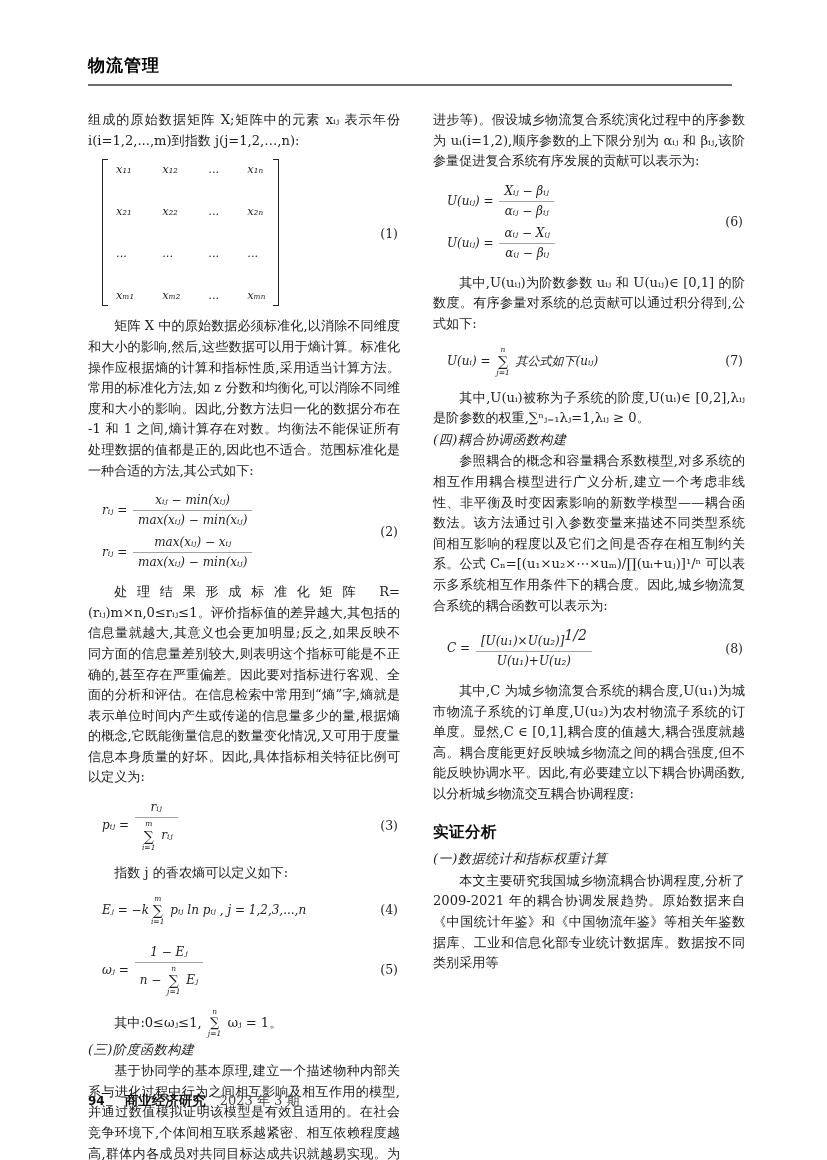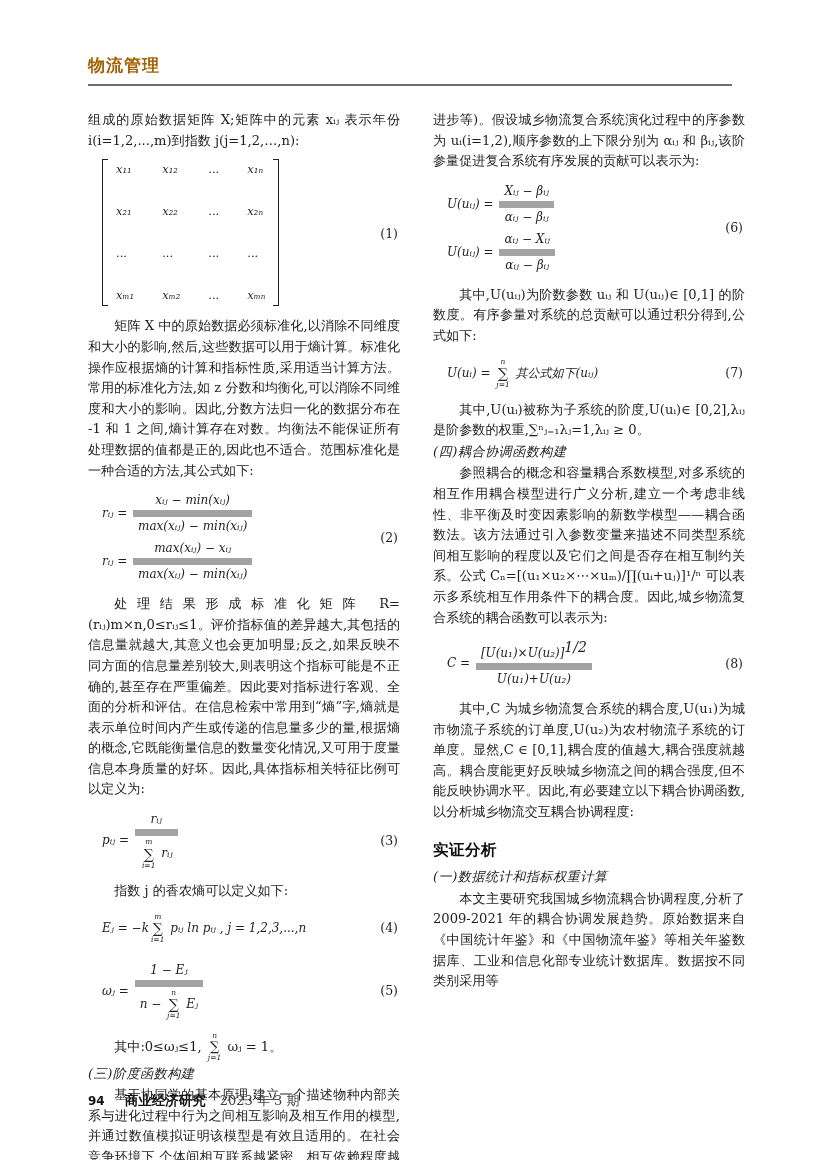--- a/index.html
+++ b/index.html
@@ -3,35 +3,35 @@
 <meta charset="utf-8">
 <style>
   html,body{margin:0;padding:0;background:#e9e9e9;}
   .page{
     position:relative;width:827px;height:1160px;background:#ffffff;
     font-family:"DejaVu Serif","Liberation Serif",serif;
     color:#1e1e1e;overflow:hidden;
   }
   
   .hdr{margin:54px 83px 0 88px;}
-  .hdr-title{font-family:"DejaVu Sans","Liberation Sans",sans-serif;font-weight:bold;font-size:17px;letter-spacing:1px;color:#a16207;}
+  .hdr-title{font-family:"DejaVu Sans","Liberation Sans",sans-serif;font-weight:bold;font-size:17px;letter-spacing:1px;color:#000000;}
   .hdr-rule{margin-top:7px;height:2px;background:#6e6e6e;width:644px;}
   
   .cols{display:flex;gap:33px;margin:24px 82px 0 88px;}
   .col{width:312px;font-size:13.1px;line-height:20.6px;text-align:justify;}
   .para{margin:0;text-indent:2em;}
   .para.noindent{text-indent:0;}
   .subheading{margin:1px 0;font-style:italic;letter-spacing:0.5px;}
   .heading{margin:17px 0 7px;font-family:"DejaVu Sans","Liberation Sans",sans-serif;font-weight:bold;font-size:15.5px;font-style:normal;color:#0d0d0d;letter-spacing:0.5px;}
   
   .formula{position:relative;margin:4px 0;padding:2px 44px 2px 14px;font-style:italic;font-size:12px;line-height:1.25;}
   .fline{margin:5px 0;}
   .flabel{position:absolute;right:2px;top:50%;transform:translateY(-50%);font-style:normal;font-size:12.5px;color:#1e1e1e;}
   .frac{display:inline-flex;flex-direction:column;text-align:center;vertical-align:middle;margin:1px 2px;}
-  .frac .num{border-bottom:7px solid #a3a3a3;padding:0 5px 2px;font-style:italic;}
+  .frac .num{border-bottom:1px solid #a3a3a3;padding:0 5px 2px;font-style:italic;}
   .frac .den{padding:2px 5px 0;}
   .sum{display:inline-flex;flex-direction:column;align-items:center;vertical-align:middle;line-height:1;margin:0 2px;font-style:normal;}
   .sum .lim{font-size:7.5px;font-style:italic;}
   .sum .sig{font-size:14px;padding:1px 0;}
   .sup{font-size:14px;vertical-align:super;line-height:1;}
   .mathline{margin:2px 0;padding-left:2em;font-size:13.1px;}
   .mathline .sum .sig{font-size:13px;}
   
   .matrix{display:inline-flex;align-items:stretch;margin:2px 0 2px 0;}
   .bracket{width:5px;}

